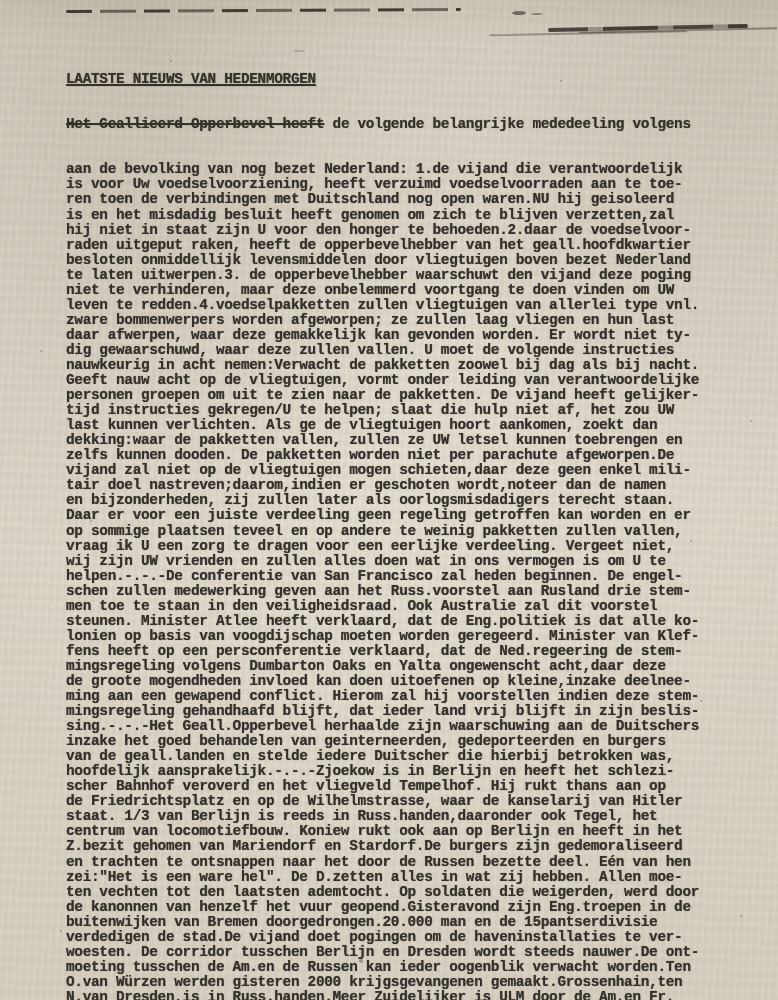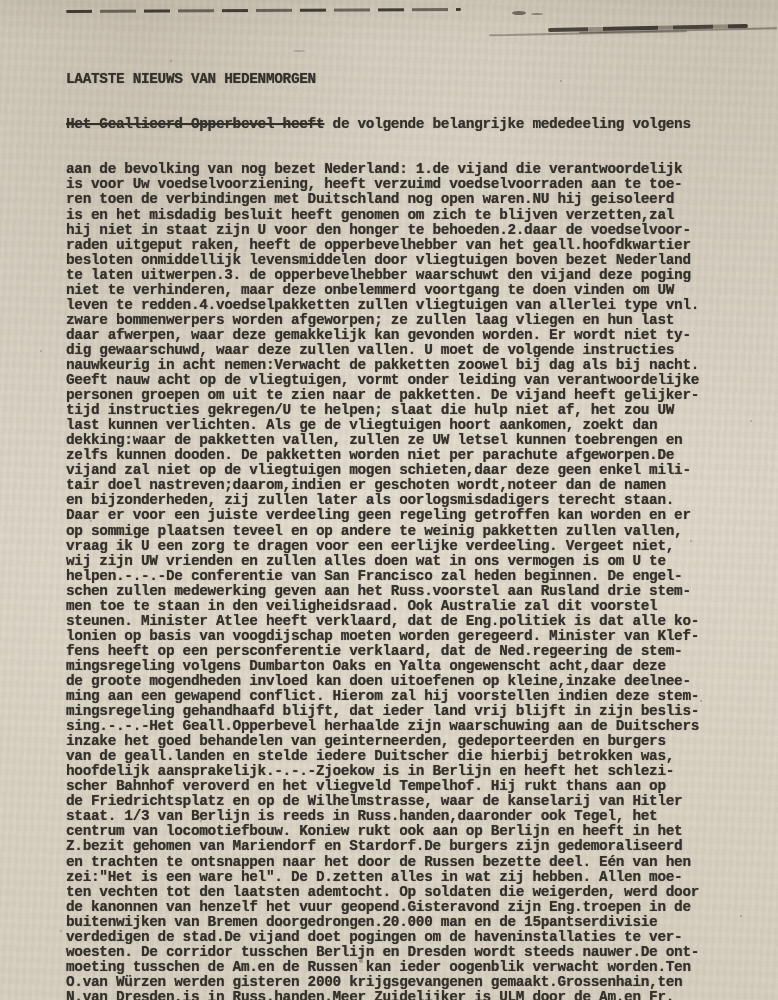--- a/index.html
+++ b/index.html
@@ -34,20 +34,21 @@
     color: var(--ink, #34312b);
     font-weight: bold;
     font-size: 14.3px;
     line-height: 15.05px;
     letter-spacing: -0.25px;
     white-space: pre;
     text-shadow: 0 0 1px rgba(46,42,36,0.55), 0.4px 0.4px 0.5px rgba(46,42,36,0.25);
   }
   .doc-title {
     display: inline-block;
+    text-decoration: underline;
     text-decoration-thickness: 2px;
     text-underline-offset: 1px;
   }
   .opening-emphasis {
     text-decoration: line-through;
     text-decoration-thickness: 1.5px;
     margin-top: 8px;
   }
   .line { min-height: 15.05px; }
   

